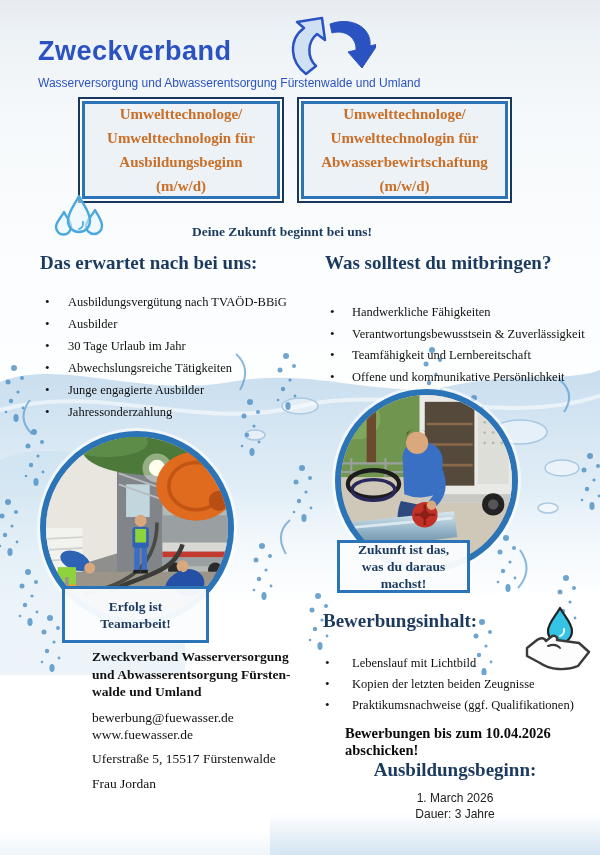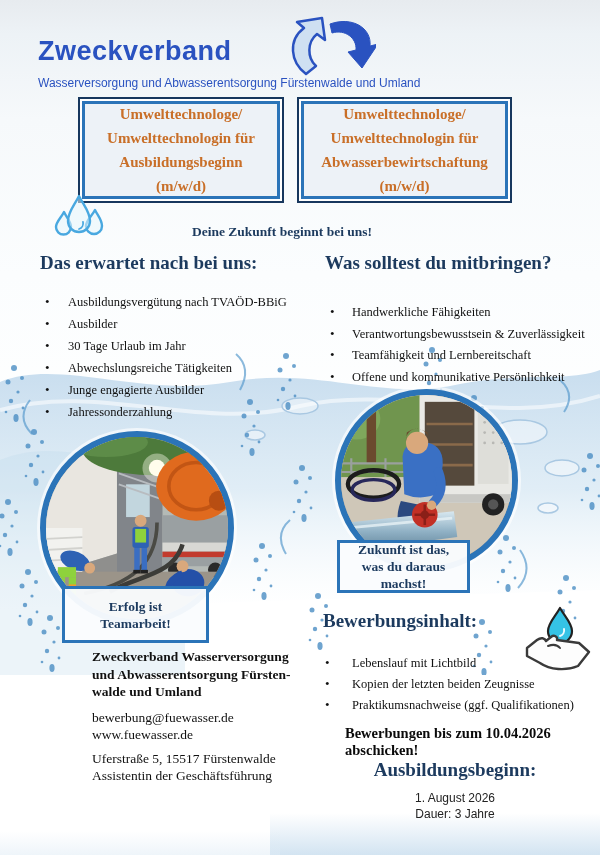--- a/index.html
+++ b/index.html
@@ -309,34 +309,34 @@
   <div class="abs caption left">Erfolg ist Teamarbeit!</div>
   <div class="abs caption right">Zukunft ist das, was du daraus machst!</div>
 
   <div class="abs contact">
     <div class="org">Zweckverband Wasserversorgung</div>
     <div class="org">und Abwasserentsorgung Fürsten-</div>
     <div class="org">walde und Umland</div>
     <div class="gap8">bewerbung@fuewasser.de</div>
     <div>www.fuewasser.de</div>
     <div class="gap6">Uferstraße 5, 15517 Fürstenwalde</div>
-    <div>Assistentin der Geschäftsführung</div>
+    <div class="gap8">Frau Jordan</div>
   </div>
 
   <div class="abs col-h app">Bewerbungsinhalt:</div>
   <svg class="abs hand-icon" width="72" height="74" viewBox="0 0 72 74">
     <path d="M38,6 C43,15 50,21 50,29 a12,12 0 1 1 -24,0 C26,21 33,15 38,6 Z" fill="#35c3e6" stroke="#222" stroke-width="2.2" stroke-linejoin="round"></path>
     <path d="M42,27 a6,6 0 0 1 -4,7" stroke="#eafaff" stroke-width="2" fill="none" stroke-linecap="round"></path>
     <path d="M5,46 l10,-8 c4,-3 8,-2 9,1 l5,-4 c3,-2.5 7,-.5 6,3 l22,3 10,9 -11,14 c-12,5 -28,4 -38,-3 l-13,-7 Z" fill="#fdfdfd" stroke="#3a3a3a" stroke-width="2.4" stroke-linejoin="round"></path>
     <path d="M26,44 q8,-3 12,2" stroke="#3a3a3a" stroke-width="2" fill="none" stroke-linecap="round"></path>
   </svg>
   <ul class="abs blist app-list">
     <li>Lebenslauf mit Lichtbild</li>
     <li>Kopien der letzten beiden Zeugnisse</li>
     <li>Praktikumsnachweise (ggf. Qualifikationen)</li>
   </ul>
   <div class="abs deadline">Bewerbungen bis zum 10.04.2026 abschicken!</div>
 
   <div class="abs start-h">Ausbildungsbeginn:</div>
-  <div class="abs start-line start-date">1. August 2026</div>
+  <div class="abs start-line start-date">1. March 2026</div>
   <div class="abs start-line start-dur">Dauer: 3 Jahre</div>
 
 </div>
 
 </body></html>

